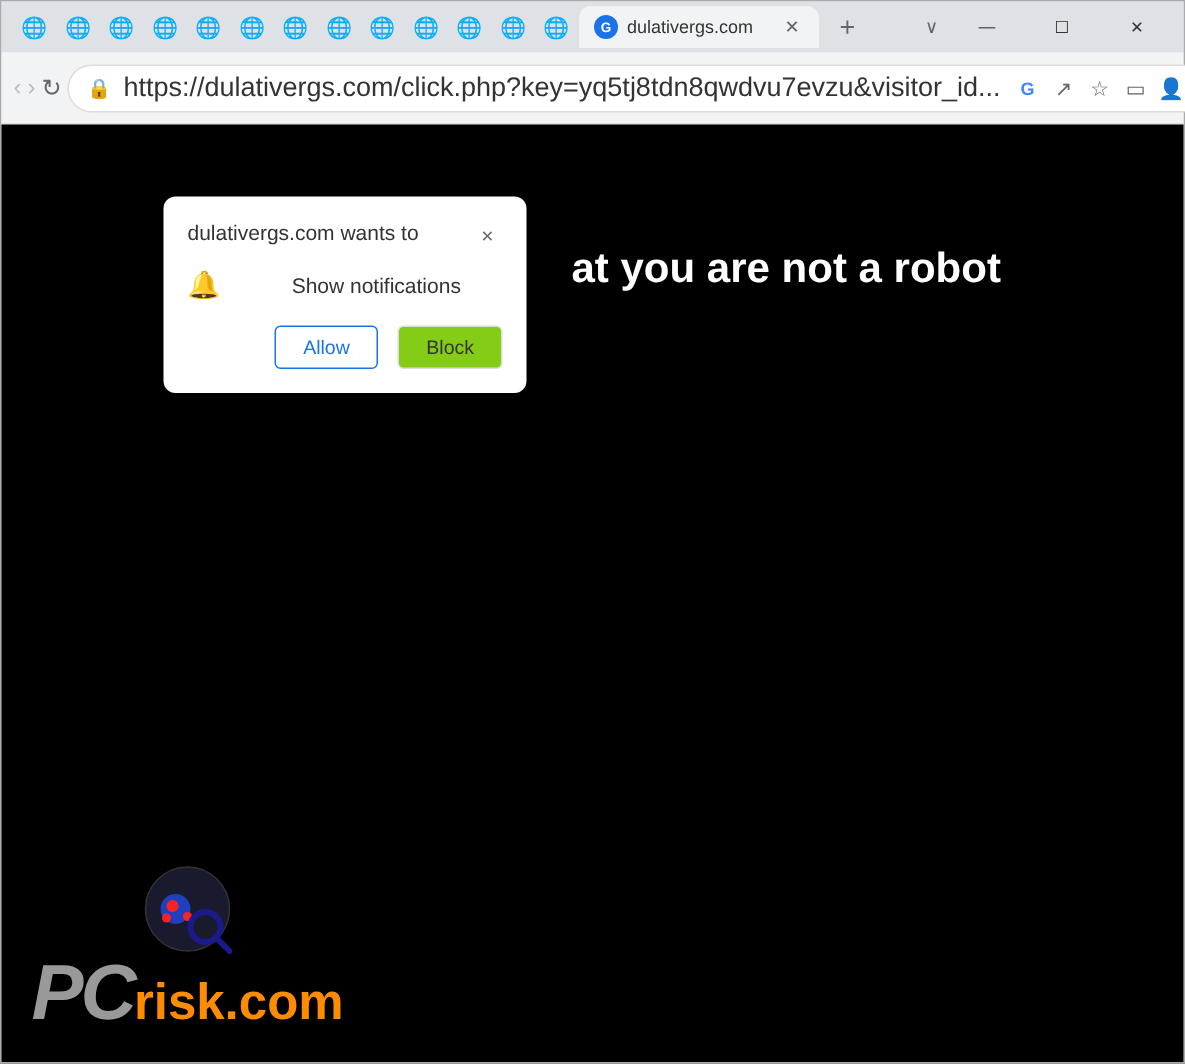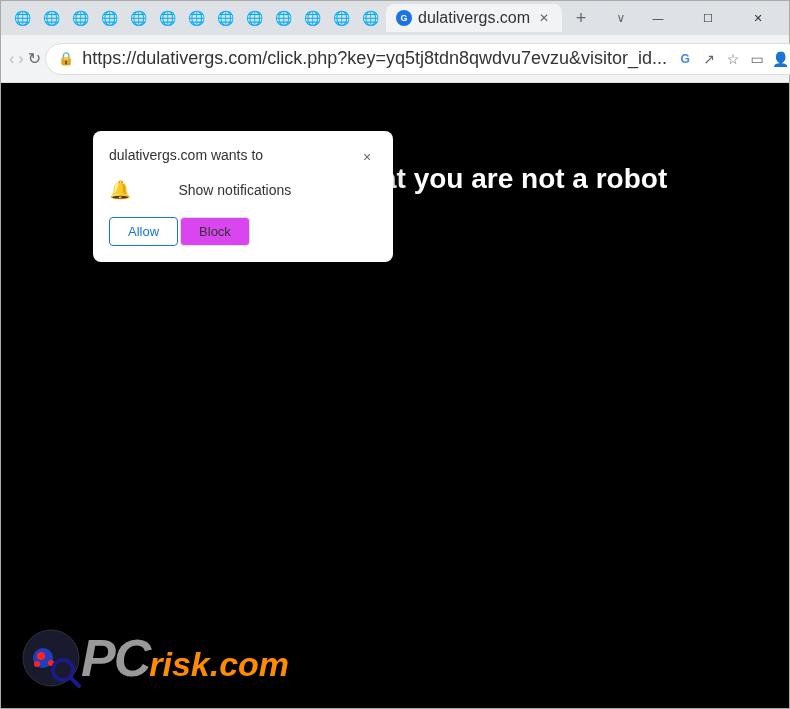--- a/index.html
+++ b/index.html
@@ -29,33 +29,33 @@
     .toolbar-right { display: flex; gap: 2px; align-items: center; margin-left: 4px; }
     .toolbar-btn { width: 32px; height: 32px; border-radius: 50%; display: flex; align-items: center; justify-content: center; color: #555; cursor: pointer; font-size: 16px; }
     .google-apps-icon { display: grid; grid-template-columns: repeat(3,4px); gap: 2px; }
     .google-apps-icon span { width: 4px; height: 4px; background: #666; border-radius: 50%; }
 
     
     .page-content { flex: 1; background: #000; position: relative; overflow: hidden; }
     .page-text { color: white; font-size: 28px; font-weight: bold; position: absolute; top: 80px; left: 380px; white-space: nowrap; }
 
     
-    .notification-popup { position: absolute; top: 48px; left: 92px; width: 300px; background: white; border-radius: 8px; box-shadow: 0 4px 20px rgba(0,0,0,0.3); padding: 16px; z-index: 10; }
+    .notification-popup { position: absolute; top: 48px; left: 108px; width: 242px; background: white; border-radius: 8px; box-shadow: 0 4px 20px rgba(0,0,0,0.3); padding: 16px; z-index: 10; }
     .popup-header { display: flex; justify-content: space-between; align-items: flex-start; margin-bottom: 12px; }
     .popup-title { font-size: 14px; color: #333; font-weight: 500; }
     .popup-close { width: 20px; height: 20px; border-radius: 50%; display: flex; align-items: center; justify-content: center; cursor: pointer; color: #666; font-size: 14px; }
     .popup-permission { display: flex; align-items: center; gap: 10px; margin-bottom: 16px; }
     .bell-icon { font-size: 18px; color: #555; }
     .permission-text { font-size: 14px; color: #333; margin-left: 37px; }
-    .popup-buttons { display: flex; gap: 2px; }
+    .popup-buttons { display: flex; justify-content: flex-end; gap: 13px; }
     .btn-allow { padding: 6px 18px; background: white; border: 1px solid #1a73e8; border-radius: 4px; color: #1a73e8; font-size: 13px; cursor: pointer; font-weight: 500; }
-    .btn-block { padding: 6px 18px; background: #d946ef; border: 1px solid #dadce0; border-radius: 4px; color: #333; font-size: 13px; cursor: pointer; font-weight: 500; }
+    .btn-block { padding: 6px 18px; background: #84cc16; border: 1px solid #dadce0; border-radius: 4px; color: #333; font-size: 13px; cursor: pointer; font-weight: 500; }
 
     
-    .pcrisk-logo { position: absolute; bottom: 20px; left: 20px; display: flex; align-items: center; gap: 0; }
+    .pcrisk-logo { position: absolute; bottom: 20px; left: 20px; display: flex; align-items: center; gap: 0; flex-direction: column; }
     .logo-icon { width: 60px; height: 60px; }
     .logo-text { display: flex; align-items: baseline; }
 
     
     .tabs-scroll-area { display: flex; align-items: center; gap: 1px; overflow: hidden; flex: 1; }
     .mini-tab { display: flex; align-items: center; justify-content: center; width: 28px; height: 28px; background: #dee1e6; border-radius: 4px; }
     .globe-icon { font-size: 14px; color: #666; }
   </style>
 </head>
 <body>
@@ -100,21 +100,21 @@
             <span class="globe-icon">🌐</span>
           </div>
         <div class="mini-tab">
             <span class="globe-icon">🌐</span>
           </div>
         <div class="mini-tab">
             <span class="globe-icon">🌐</span>
           </div>
         <div class="mini-tab" style="background: #f1f3f4; padding: 0 10px; width: auto; border-radius: 8px 8px 0 0; gap: 6px; display:flex; align-items:center; height:28px; min-width:160px;">
           <span style="width:16px;height:16px;background:#1a73e8;border-radius:50%;display:flex;align-items:center;justify-content:center;color:white;font-size:9px;font-weight:bold;flex-shrink:0;">G</span>
-          <span style="font-size:16px;color:#333;white-space:nowrap;overflow:hidden;text-overflow:ellipsis;flex:1;">dulativergs.com</span>
+          <span style="font-size:12px;color:#333;white-space:nowrap;overflow:hidden;text-overflow:ellipsis;flex:1;">dulativergs.com</span>
           <span style="font-size:12px;color:#666;cursor:pointer;width:16px;height:16px;display:flex;align-items:center;justify-content:center;border-radius:50%;">✕</span>
         </div>
         <div class="new-tab-btn">+</div>
       </div>
 
       <div style="font-size:12px;color:#666;width:20px;text-align:center;cursor:pointer;">∨</div>
     </div>
     <div class="window-controls">
       <div class="win-btn">—</div>
       <div class="win-btn">☐</div>
@@ -180,17 +180,17 @@
         <circle cx="22" cy="30" r="10" fill="#2244cc" opacity="0.9"></circle>
         <circle cx="20" cy="28" r="4" fill="#ff2222"></circle>
         <circle cx="30" cy="35" r="3" fill="#ff2222"></circle>
         <circle cx="16" cy="36" r="3" fill="#ff2222"></circle>
 
         <circle cx="42" cy="42" r="10" fill="none" stroke="#1a1a8a" stroke-width="4"></circle>
         <line x1="49" y1="49" x2="58" y2="58" stroke="#1a1a8a" stroke-width="4" stroke-linecap="round"></line>
       </svg>
       <div class="logo-text">
         <span style="font-size:52px;font-weight:900;color:#999;font-style:italic;letter-spacing:-2px;line-height:1;text-shadow:3px 3px 6px rgba(0,0,0,0.7);">PC</span>
-        <span style="font-size:34px;color:#ff8c00;font-style:italic;font-weight:bold;">risk.com</span>
+        <span style="font-size:34px;color:#ff8c00;font-weight:bold;">risk.com</span>
       </div>
     </div>
   </div>
 </div>
 
 </body></html>

